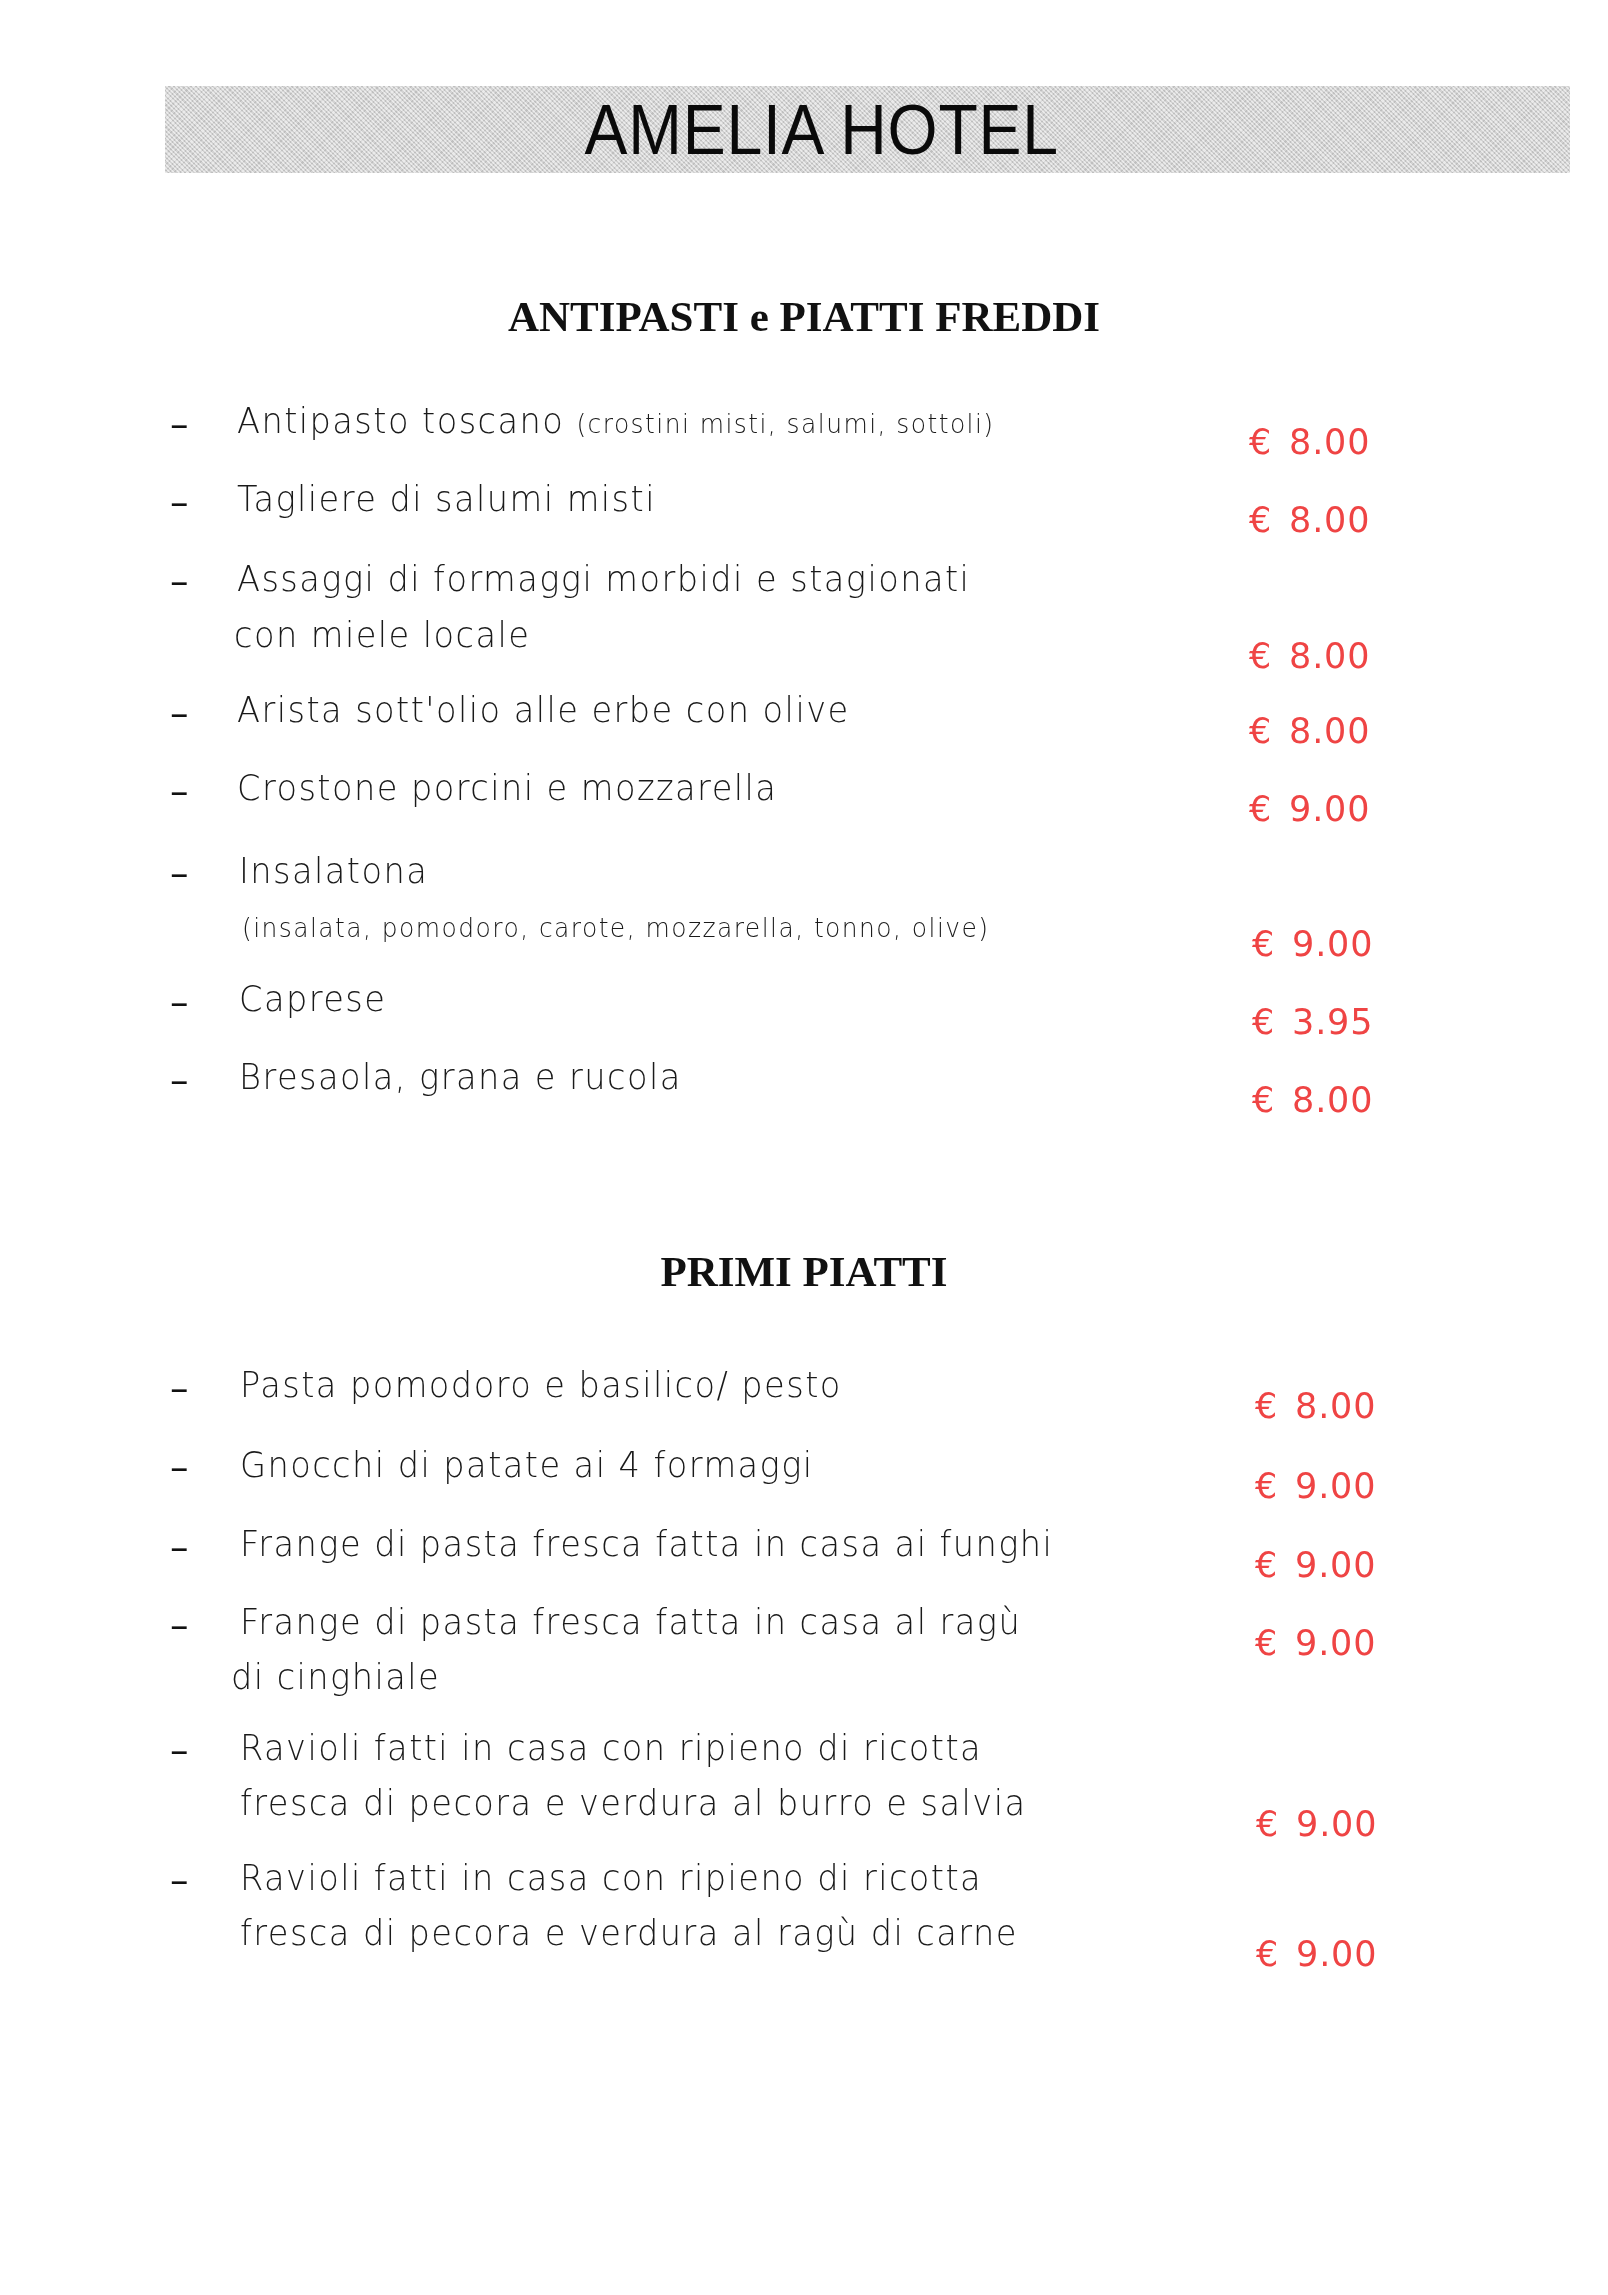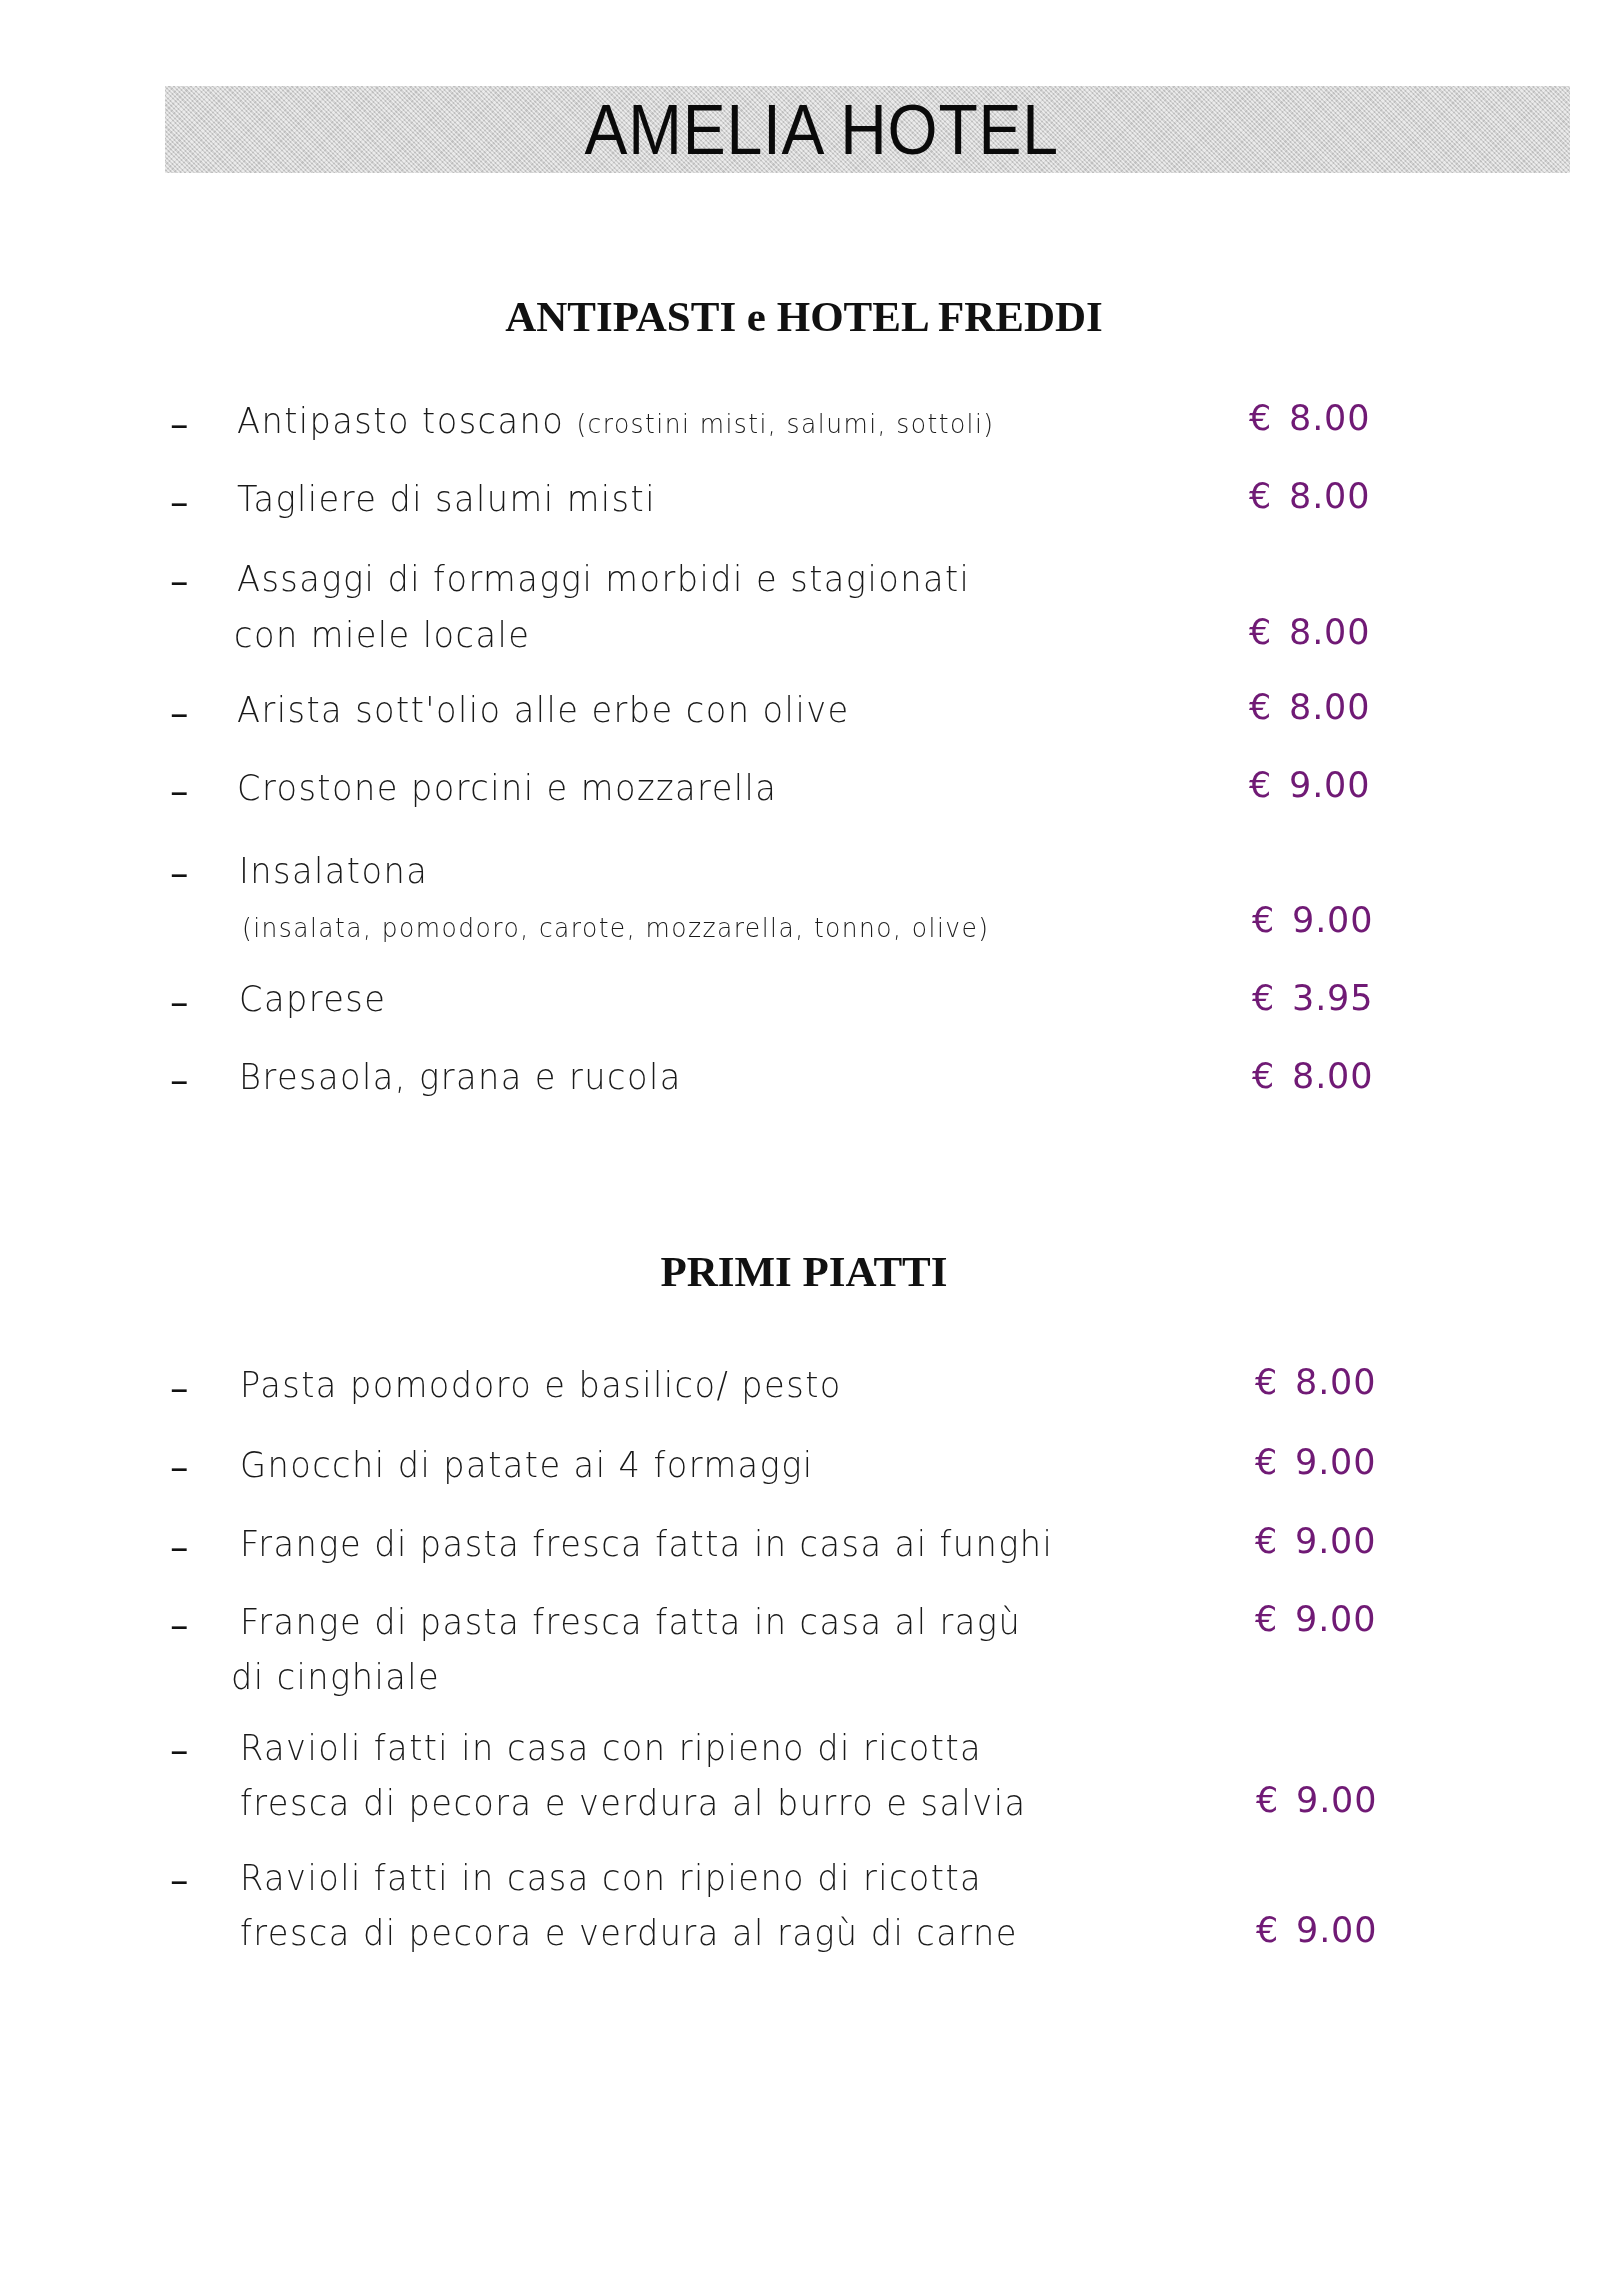--- a/index.html
+++ b/index.html
@@ -17,31 +17,31 @@
                    font-family: "Liberation Serif", serif; font-weight: bold; font-size: 43px;
                    color: #111; transform-origin: center; }
   .item { position: absolute; left: 0; width: 1608px; }
   .dash { position: absolute; left: 170px; font-size: 37px; line-height: 1; color: #111; }
   .line { position: absolute; font-family: "DejaVu Sans", sans-serif; font-size: 35px;
           letter-spacing: 1.5px; color: #1a1a1a; white-space: nowrap; font-weight: 300;
           transform: scaleX(0.96); transform-origin: left center; }
   .line .note { font-size: 26px; letter-spacing: 1.5px; }
   .small { font-size: 26px; }
   .price { position: absolute; font-family: "DejaVu Sans", sans-serif; font-size: 35px;
-           color: #701a75; white-space: nowrap; letter-spacing: 0.8px; }
+           color: #ef4444; white-space: nowrap; letter-spacing: 0.8px; margin-top: 24px; }
   .price .euro { margin-right: 17px; }
 </style>
 </head>
 <body>
 
 <div class="band">
   <span class="title">AMELIA HOTEL</span>
 </div>
 
-<div class="section-title" style="top:292px;">ANTIPASTI e HOTEL FREDDI</div>
+<div class="section-title" style="top:292px;">ANTIPASTI e PIATTI FREDDI</div>
 
 <div class="item">
   <span class="dash" style="top:406px;">–</span>
   <span class="line" style="left:237px; top:401px;"><span>Antipasto toscano</span> <span class="note">(crostini misti, salumi, sottoli)</span></span>
   <span class="price" style="left:1249px; top:398px;"><span class="euro">€</span><span>8.00</span></span>
 </div>
 
 <div class="item">
   <span class="dash" style="top:484px;">–</span>
   <span class="line" style="left:237px; top:479px;">Tagliere di salumi misti</span>

